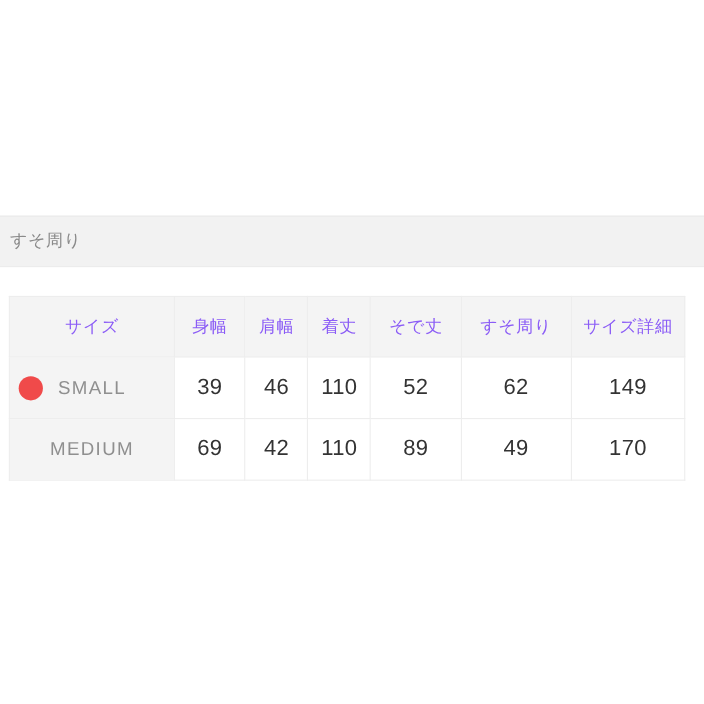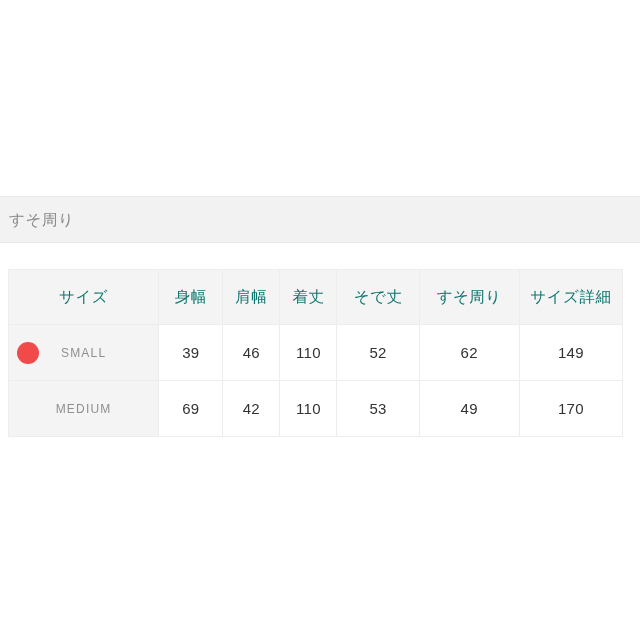--- a/index.html
+++ b/index.html
@@ -62,42 +62,42 @@
     border: 1px solid #ededed;
     text-align: center;
     vertical-align: middle;
     padding: 0;
   }
 
   
   table.size-table thead th {
     background: #f4f4f4;
     height: 54px;
-    color: #0f766e;
+    color: #8b5cf6;
     font-weight: 400;
     font-size: 15.5px;
     letter-spacing: 0.5px;
   }
   table.size-table thead th.col-size {
     border-left: 1px solid #ededed;
   }
 
   
   table.size-table tbody td {
     height: 55px;
     background: #ffffff;
     color: #333333;
-    font-size: 15px;
+    font-size: 20px;
     font-weight: 400;
     letter-spacing: 0.3px;
   }
   table.size-table tbody td.size-label-cell {
     background: #f4f4f4;
     color: #8f8f8f;
-    font-size: 12px;
+    font-size: 17px;
     letter-spacing: 1.2px;
     position: relative;
   }
   .size-label-inner {
     display: flex;
     align-items: center;
     justify-content: center;
     height: 100%;
     position: relative;
   }
@@ -181,21 +181,21 @@
       <tr>
         <td class="size-label-cell">
           <div class="size-label-inner">
 
             <span class="size-label-text">MEDIUM</span>
           </div>
         </td>
         <td>69</td>
         <td>42</td>
         <td>110</td>
-        <td>53</td>
+        <td>89</td>
         <td>49</td>
         <td>170</td>
       </tr>
     </tbody>
   </table>
 </div>
 
 <div class="bottom-spacer"></div>
 
 </body></html>

